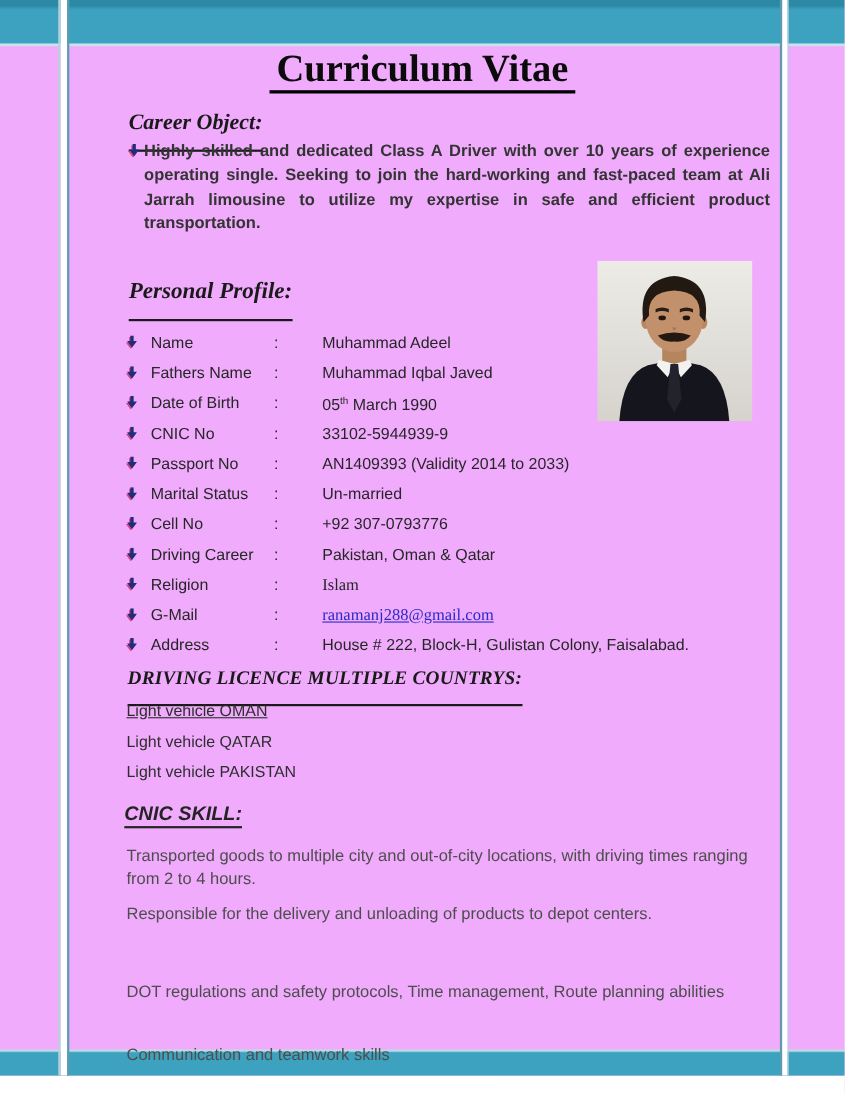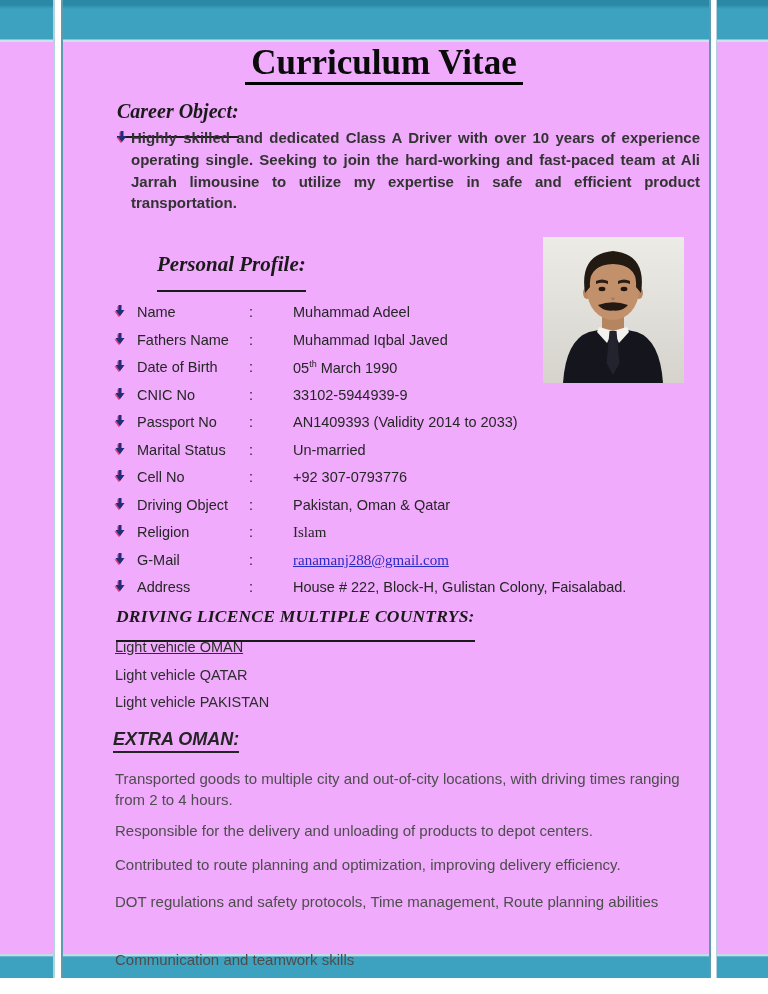--- a/index.html
+++ b/index.html
@@ -23,21 +23,21 @@
   .vl-right-outer{left:715.5px;width:1.6px;background:#b3d2dc;}
   
   .title-wrap{position:absolute;top:45px;left:0;right:0;text-align:center;z-index:4;}
   .title{display:inline-block;font-family:"Liberation Serif",serif;font-weight:bold;
     font-size:35px;line-height:36px;color:#0b0b0b;border-bottom:3px solid #000;padding:0 6px 1px;}
   
   .h-serif{position:absolute;font-family:"Liberation Serif",serif;font-style:italic;
     font-weight:bold;color:#1a1a1a;z-index:4;}
   .h-serif .u{display:inline-block;border-bottom:2px solid #1a1a1a;padding-bottom:13px;}
   .h-career{left:117px;top:100px;font-size:20px;}
-  .h-profile{left:117px;top:252px;font-size:21px;margin-left:40px;}
+  .h-profile{left:117px;top:252px;font-size:21px;}
   .h-driving{left:116px;top:606px;font-size:17.5px;letter-spacing:0.2px;}
   .h-extra{position:absolute;left:113px;top:729px;font-family:"Liberation Sans",sans-serif;
     font-style:italic;font-weight:bold;font-size:18px;color:#242424;z-index:4;}
   .h-extra .u{display:inline-block;border-bottom:2px solid #242424;padding-bottom:1px;}
   
   .abullet{display:inline-block;width:12px;height:12px;vertical-align:middle;}
   
   .career-par{position:absolute;left:116px;top:127px;width:584px;z-index:4;}
   .career-par .abullet{position:absolute;left:0;top:4px;}
   .career-text{margin:0;padding-left:15px;text-align:justify;font-weight:bold;
@@ -189,21 +189,21 @@
       <span class="flabel">Cell No</span>
       <span class="fcolon">:</span>
       <span class="fvalue">+92 307-0793776</span>
     </div>
 
     <div class="frow">
       <svg class="abullet" viewBox="0 0 12 12">
           <path d="M4.5 0 H7.5 V5 H10.5 L6 11 L1.5 5 H4.5 Z" fill="#d8447c" transform="translate(-1.1,1.3)"></path>
           <path d="M4.5 0 H7.5 V5 H10.5 L6 11 L1.5 5 H4.5 Z" fill="#1f2d7a"></path>
         </svg>
-      <span class="flabel">Driving Object</span>
+      <span class="flabel">Driving Career</span>
       <span class="fcolon">:</span>
       <span class="fvalue">Pakistan, Oman &amp; Qatar</span>
     </div>
 
     <div class="frow">
       <svg class="abullet" viewBox="0 0 12 12">
           <path d="M4.5 0 H7.5 V5 H10.5 L6 11 L1.5 5 H4.5 Z" fill="#d8447c" transform="translate(-1.1,1.3)"></path>
           <path d="M4.5 0 H7.5 V5 H10.5 L6 11 L1.5 5 H4.5 Z" fill="#1f2d7a"></path>
         </svg>
       <span class="flabel">Religion</span>
@@ -234,21 +234,20 @@
   </div>
 
   <div class="h-serif h-driving">
     <span class="u">DRIVING LICENCE MULTIPLE COUNTRYS:</span>
   </div>
   <div class="lv-item" style="top:639px;text-decoration:underline;">Light vehicle OMAN</div>
   <div class="lv-item" style="top:666.5px;">Light vehicle QATAR</div>
   <div class="lv-item" style="top:694px;">Light vehicle PAKISTAN</div>
 
   <div class="h-extra">
-    <span class="u">EXTRA OMAN:</span>
+    <span class="u">CNIC SKILL:</span>
   </div>
   <p class="skill-par" style="top:769px;">Transported goods to multiple city and out-of-city locations, with driving times ranging from 2 to 4 hours.</p>
   <p class="skill-par" style="top:821px;">Responsible for the delivery and unloading of products to depot centers.</p>
-  <p class="skill-par" style="top:855px;">Contributed to route planning and optimization, improving delivery efficiency.</p>
   <p class="skill-par" style="top:892px;">DOT regulations and safety protocols, Time management, Route planning abilities</p>
   <p class="skill-par" style="top:926px;margin-top:24px;">Communication and teamwork skills</p>
 
 </div>
 
 </body></html>

